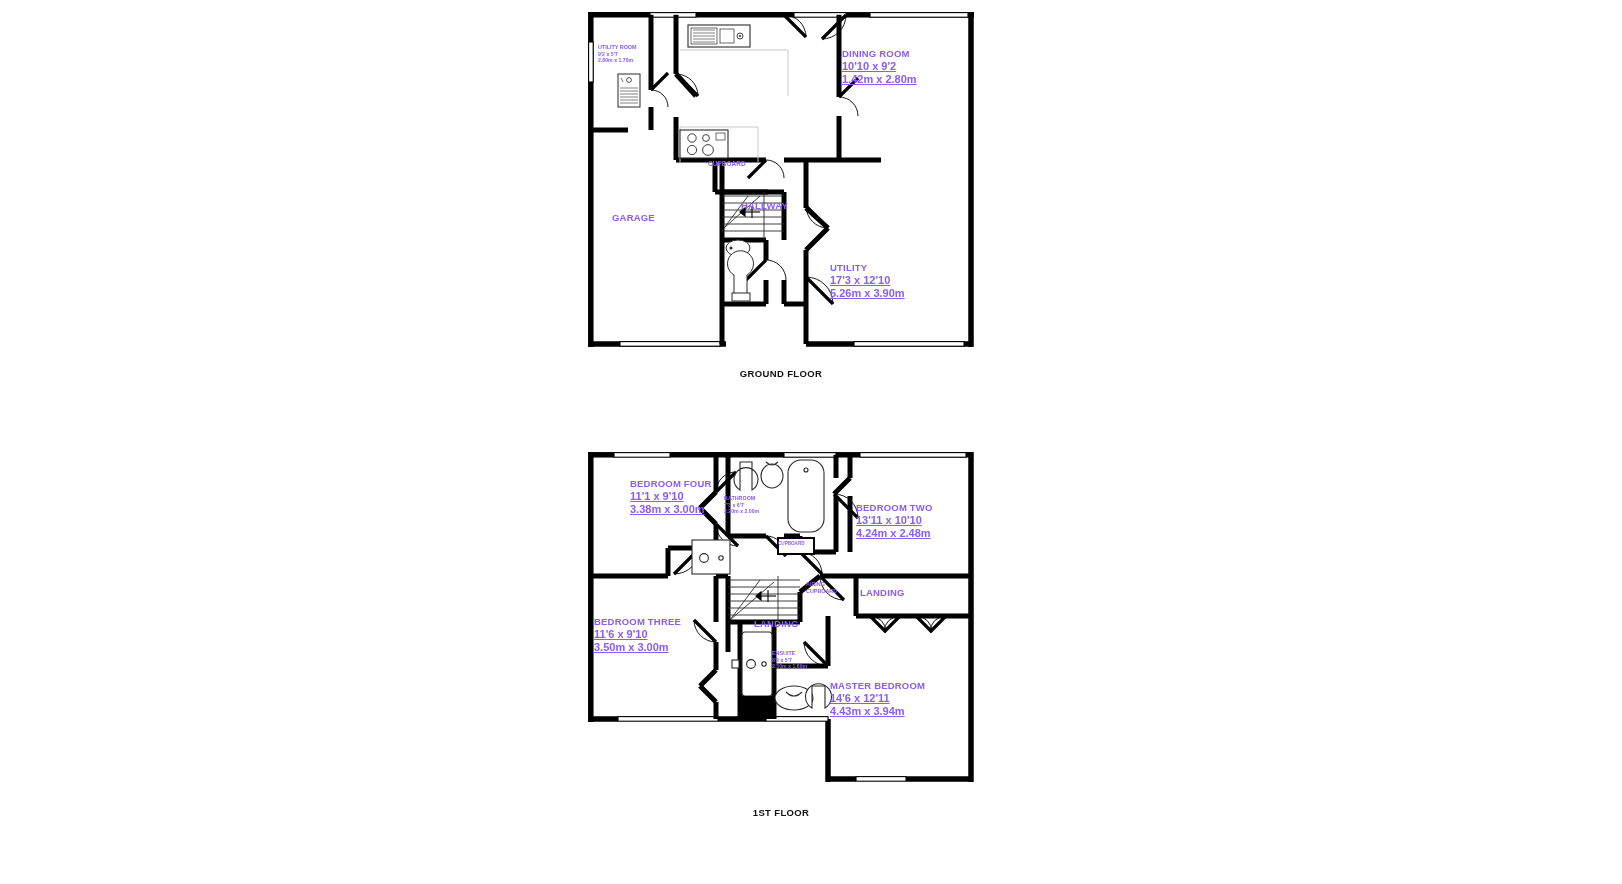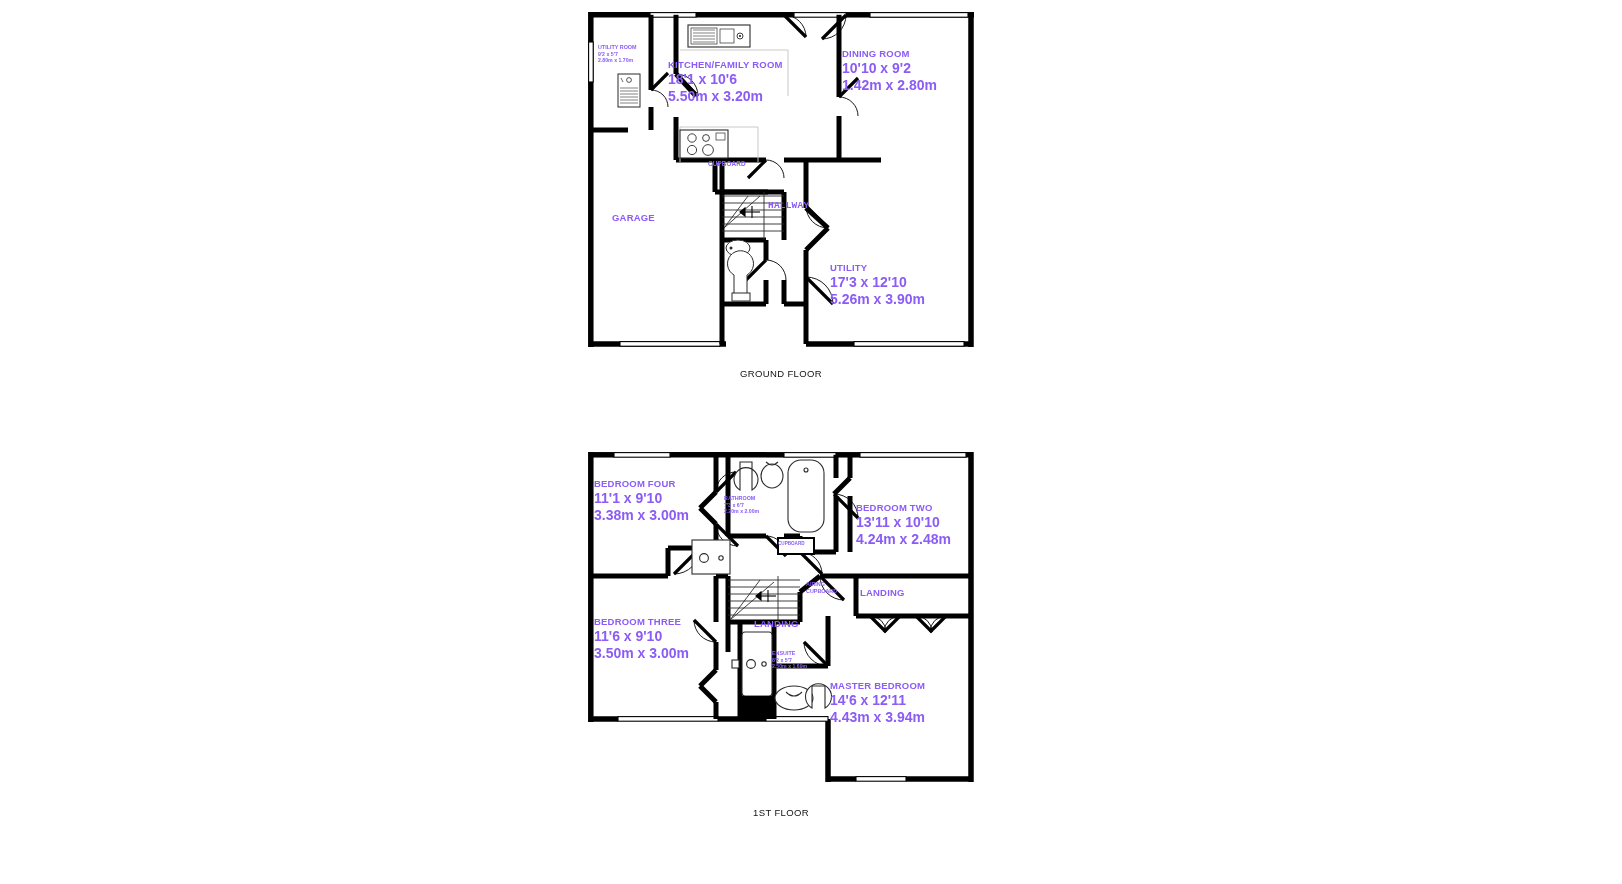--- a/index.html
+++ b/index.html
@@ -6,32 +6,32 @@
   body{width:1622px;height:884px;overflow:hidden;
        font-family:"Liberation Sans","DejaVu Sans",sans-serif;color:#000;}
   #stage{position:relative;width:1622px;height:884px;background:#fff;}
 
   
   .plan{position:absolute;}
   .plan svg{display:block;}
 
   .floor-caption{
     position:absolute;text-align:center;width:100%;
-    font-size:9.5px;letter-spacing:.35px;font-weight:400;color:#111;
+    font-size:9.5px;letter-spacing:.35px;font-weight:700;color:#111;
   }
 
   
   .lbl{position:absolute;text-align:left;line-height:1.22;
        white-space:nowrap;color:#8b5cf6;}
   .lbl .nm{font-weight:bold;display:block;}
   .lbl .im{font-weight:bold;display:block;}
   .lbl .mm{font-weight:bold;display:block;}
 
   .lbl.mid   .nm{font-size:9.5px;letter-spacing:.2px;}
-  .lbl.mid   .im,.lbl.mid .mm{font-size:14px;}
+  .lbl.mid   .im,.lbl.mid .mm{font-size:11px;text-decoration:underline;}
 
   .lbl.small .nm{font-size:6.4px;letter-spacing:.1px;}
 
   .lbl.tiny  .nm{font-size:5.4px;letter-spacing:0px;}
   .lbl.tiny  .im,.lbl.tiny .mm{font-size:5.2px;}
 
   .lbl.micro .nm{font-size:4.6px;letter-spacing:0px;}
 </style>
 </head>
 <body>
@@ -201,37 +201,32 @@
         <rect x="144" y="281" width="18" height="8"></rect>
       </g>
     </svg>
 
     <div class="lbl tiny" style="left:10px;top:32px;width:84px;">
       <span class="nm">UTILITY ROOM</span>
       <span class="im">9'2 x 5'7</span>
       <span class="mm">2.80m x 1.70m</span>
     </div>
 
-    <div class="lbl mid" style="left:80px;top:47px;width:226px;">
-      <span class="nm">KITCHEN/FAMILY ROOM</span>
-      <span class="im">18'1 x 10'6</span>
-      <span class="mm">5.50m x 3.20m</span>
-    </div>
 
     <div class="lbl mid" style="left:254px;top:36px;width:128px;">
       <span class="nm">DINING ROOM</span>
       <span class="im">10'10 x 9'2</span>
       <span class="mm">1.42m x 2.80m</span>
     </div>
 
     <div class="lbl small" style="left:120px;top:148px;width:70px;">
       <span class="nm">CUPBOARD</span>
     </div>
 
-    <div class="lbl mid" style="left:180px;top:188px;width:80px;font-family:Liberation Mono, monospace;">
+    <div class="lbl mid" style="left:153px;top:188px;width:80px;">
       <span class="nm">HALLWAY</span>
     </div>
 
     <div class="lbl mid" style="left:24px;top:200px;width:90px;">
       <span class="nm">GARAGE</span>
     </div>
 
     <div class="lbl mid" style="left:242px;top:250px;width:134px;">
       <span class="nm">UTILITY</span>
       <span class="im">17'3 x 12'10</span>
@@ -394,21 +389,21 @@
         <circle cx="176" cy="212" r="2.2"></circle>
 
         <ellipse cx="206" cy="246" rx="19" ry="12"></ellipse>
         <path d="M198,240 q8,8 16,0" fill="none"></path>
 
         <path d="M224,256 a13,13 0 1 1 13,0 l0,-22 l-13,0 Z"></path>
       </g>
       <rect x="152" y="244" width="34" height="23" fill="#000"></rect>
     </svg>
 
-    <div class="lbl mid" style="left:6px;top:26px;width:128px;">
+    <div class="lbl mid" style="left:6px;top:26px;width:128px;padding-left:36px;">
       <span class="nm">BEDROOM FOUR</span>
       <span class="im">11'1 x 9'10</span>
       <span class="mm">3.38m x 3.00m</span>
     </div>
 
     <div class="lbl tiny" style="left:136px;top:43px;width:70px;">
       <span class="nm">BATHROOM</span>
       <span class="im">7'3 x 6'7</span>
       <span class="mm">2.20m x 2.00m</span>
     </div>

